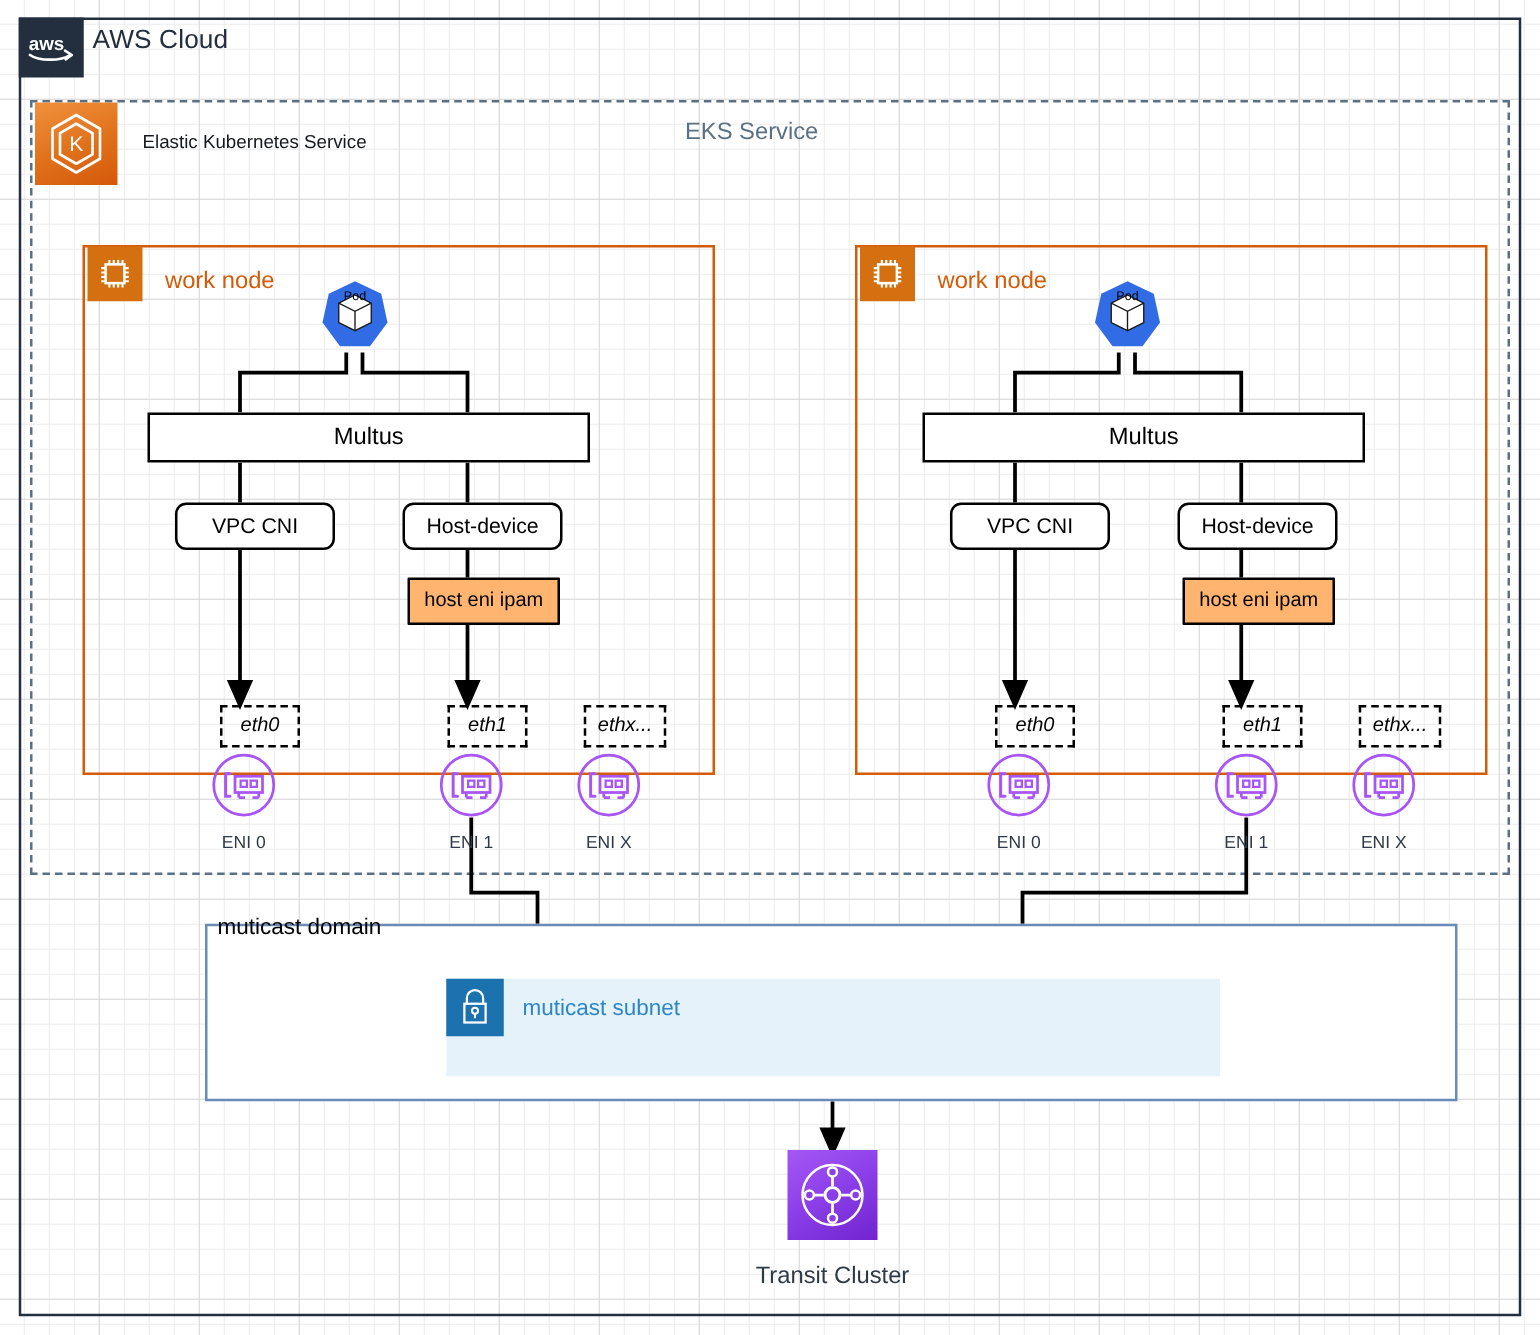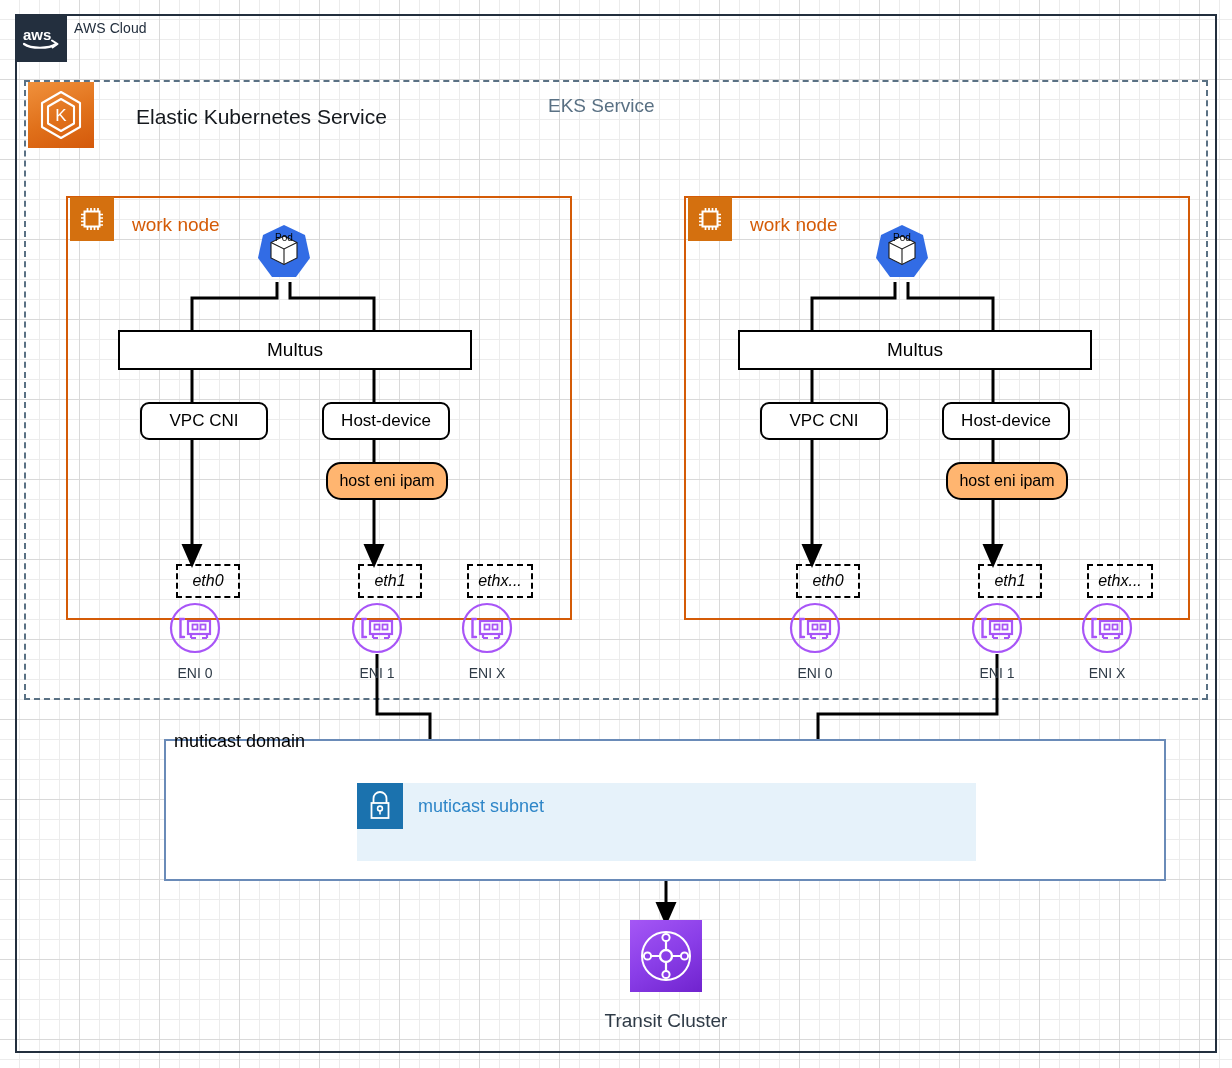--- a/index.html
+++ b/index.html
@@ -30,38 +30,38 @@
     box-sizing:border-box;
   }
   .aws-logo{
     position:absolute;left:15px;top:14px;width:52px;height:48px;
     background:#232F3E;
     display:flex;align-items:center;justify-content:center;
   }
   .aws-logo svg{display:block;}
   .cloud-title{
     position:absolute;left:74px;top:20px;
-    font-size:14px;color:#232F3E;letter-spacing:0.1px;
+    font-size:21px;color:#232F3E;letter-spacing:0.1px;
     white-space:nowrap;
   }
 
   
   .eks-cluster{
     position:absolute;left:24px;top:80px;width:1184px;height:620px;
     border:2.5px dashed #5A7184;
     box-sizing:border-box;
   }
   .eks-icon{
     position:absolute;left:28px;top:82px;width:66px;height:66px;
     background:linear-gradient(160deg,#F0913C 0%,#E0701A 55%,#D4590B 100%);
   }
   .eks-icon svg{display:block;}
   .eks-svc-label{
     position:absolute;left:114px;top:105px;
-    font-size:21px;color:#15191e;white-space:nowrap;margin-left:22px;
+    font-size:15px;color:#15191e;white-space:nowrap;
   }
   .eks-cluster-label{
     position:absolute;left:548px;top:95px;
     font-size:19px;color:#5A7184;white-space:nowrap;
   }
 
   
   .work-node{
     position:absolute;top:196px;height:424px;
     border:2px solid #D45B07;
@@ -106,21 +106,21 @@
   .multus.left{left:106px;top:330px;width:354px;}
   .multus.right{left:726px;top:330px;width:354px;}
 
   .cni{height:38px;border-radius:9px;}
   .cni.l0{left:128px;top:402px;width:128px;}
   .cni.l1{left:310px;top:402px;width:128px;}
   .cni.r0{left:748px;top:402px;width:128px;}
   .cni.r1{left:930px;top:402px;width:128px;}
 
   .ipam{
-    height:38px;border-radius:15px;background:#FFB570;border:2px solid #000;
+    height:38px;border-radius:1px;background:#FFB570;border:2px solid #000;
     font-size:16px;
   }
   .ipam.l{left:314px;top:462px;width:122px;}
   .ipam.r{left:934px;top:462px;width:122px;}
 
   .eth{
     height:34px;border:2px dashed #000;background:transparent;font-size:16px;font-style:italic;
   }
   .eth.l0{left:164px;top:564px;width:64px;}
   .eth.l1{left:346px;top:564px;width:64px;}

